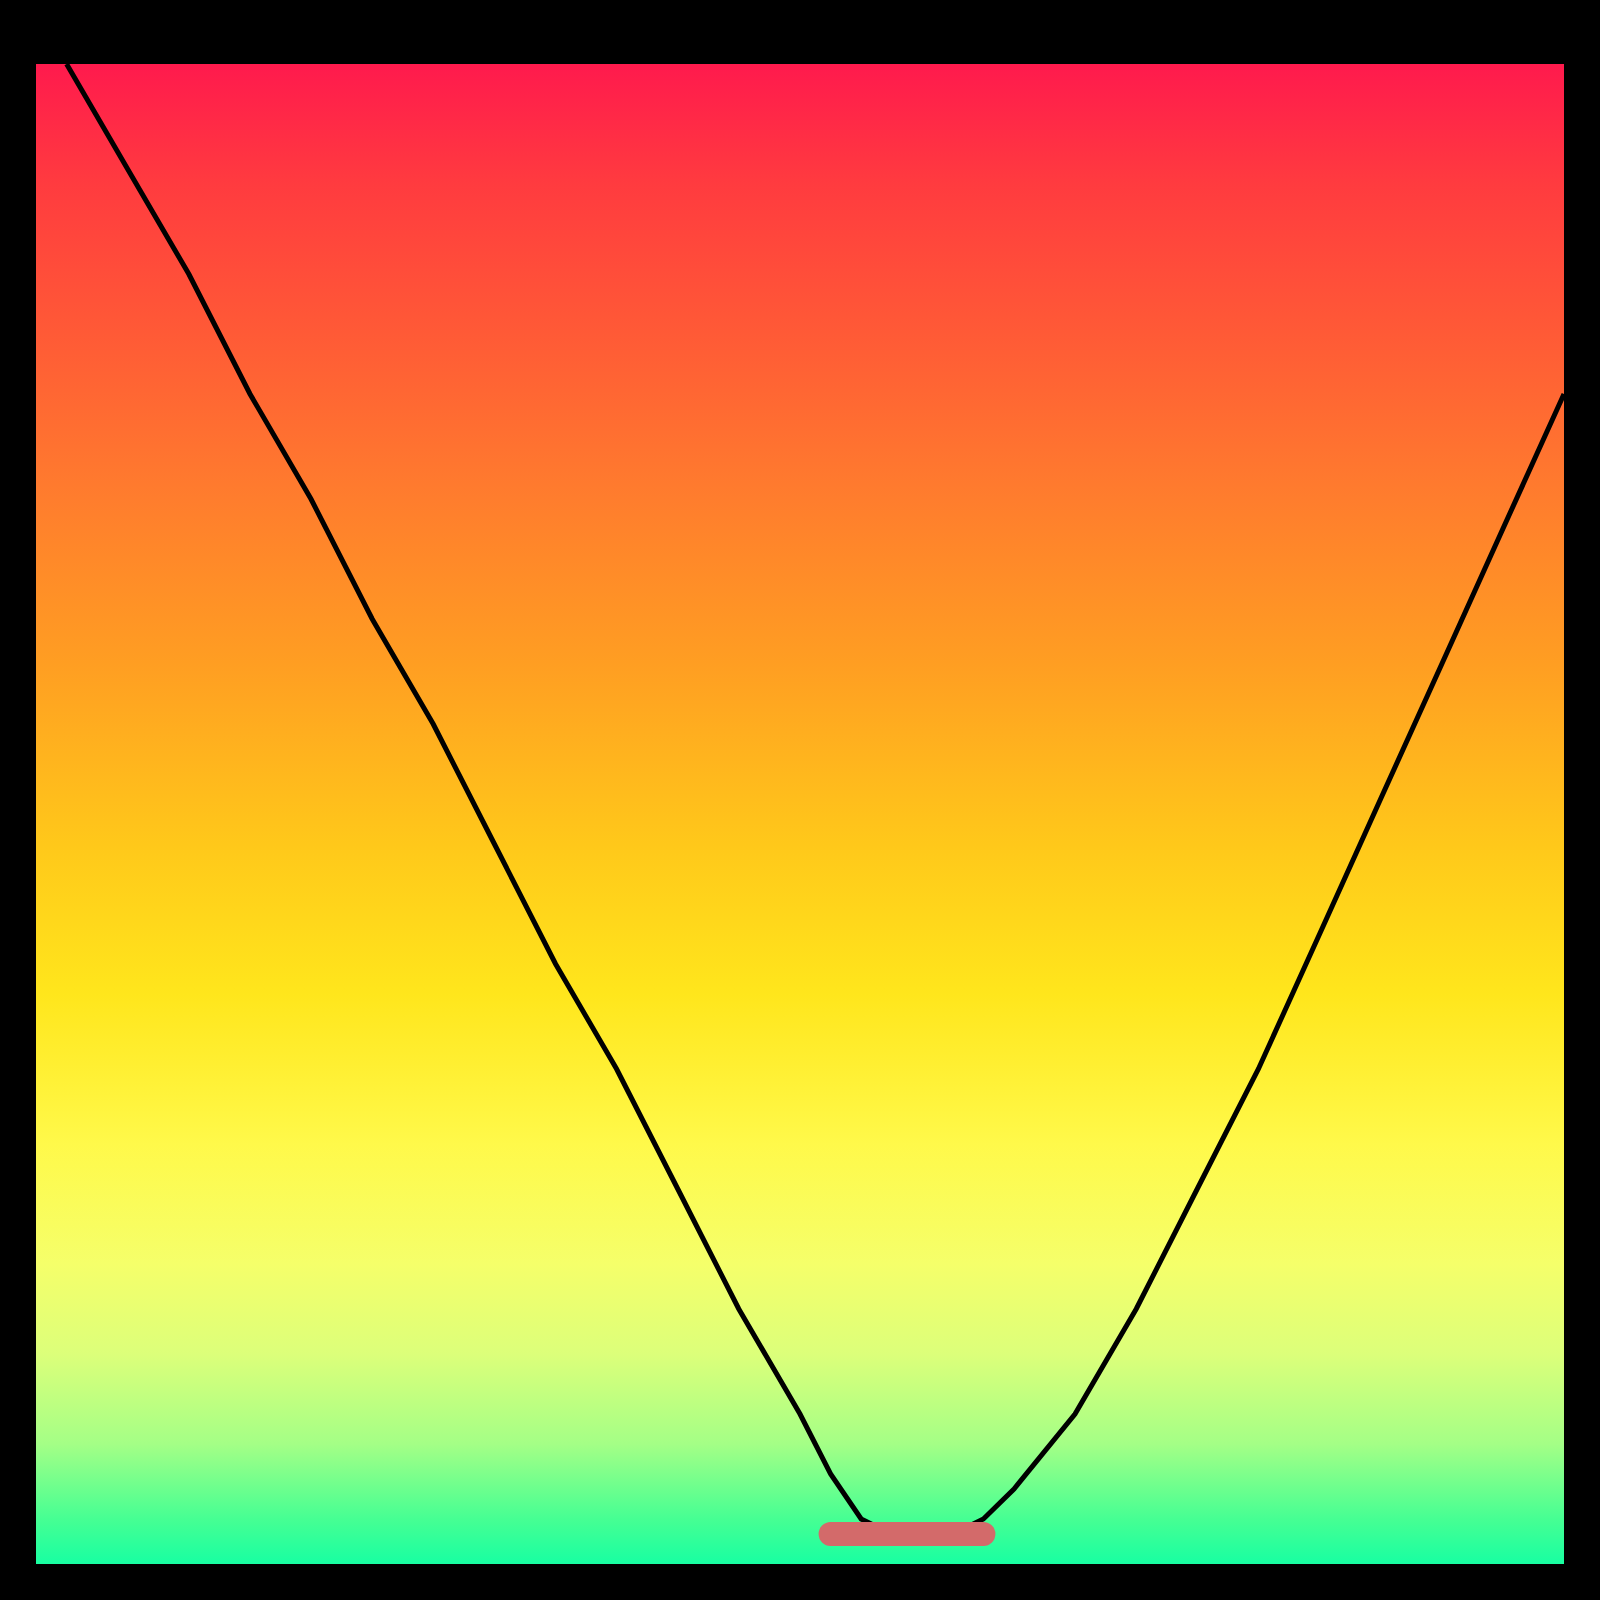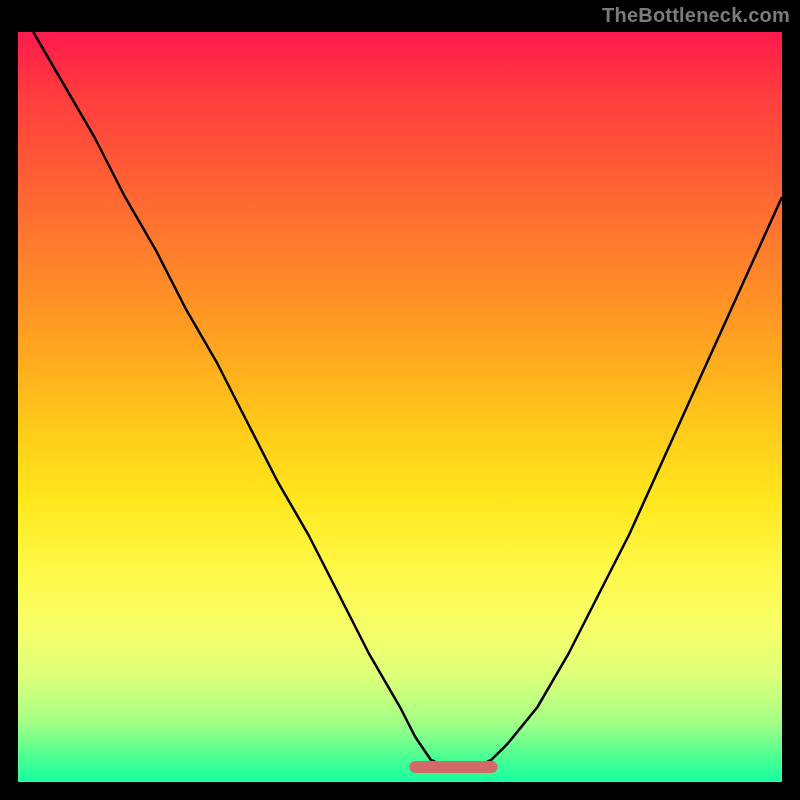--- a/index.html
+++ b/index.html
@@ -67,20 +67,19 @@
     stroke: #d36a6a;
     stroke-width: 12;
     stroke-linecap: round;
     stroke-linejoin: round;
   }
 </style>
 </head>
 <body>
 
 <div class="frame">
-  <div class="watermark">TheBottleneck.com</div>
   <div class="plot">
     <svg class="overlay" viewBox="0 0 764 750" preserveAspectRatio="none">
       <path id="curve-path" class="curve" d="M15.3 0.0 L45.8 52.5 L76.4 105.0 L107.0 165.0 L137.5 217.5 L168.1 277.5 L198.6 330.0 L229.2 390.0 L259.8 450.0 L290.3 502.5 L320.9 562.5 L351.4 622.5 L382.0 675.0 L397.3 705.0 L412.6 727.5 L427.8 735.0 L443.1 735.0 L458.4 735.0 L473.7 727.5 L489.0 712.5 L519.5 675.0 L550.1 622.5 L580.6 562.5 L611.2 502.5 L641.8 435.0 L672.3 367.5 L702.9 300.0 L733.4 232.5 L764.0 165.0 "></path>
       <path id="flat-path" class="flat" d="M 397.3 735.0 L 473.7 735.0"></path>
     </svg>
   </div>
 </div>
 
 </body></html>

